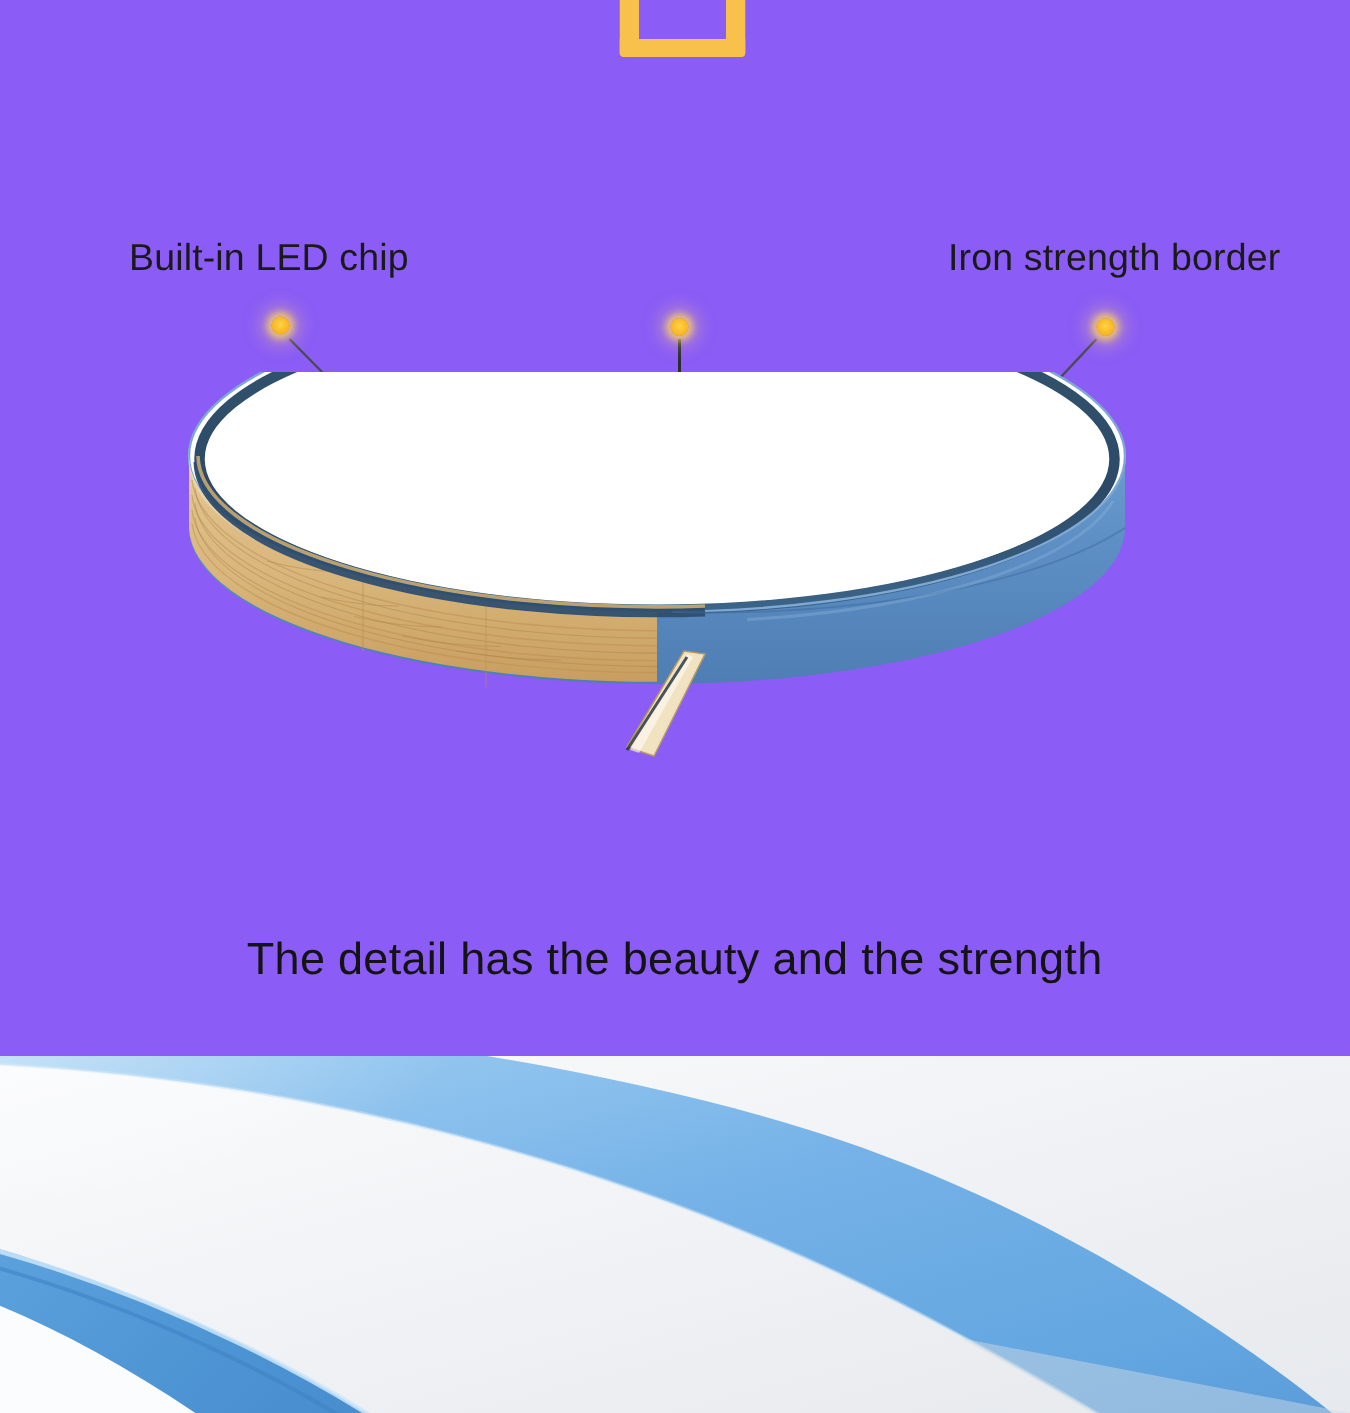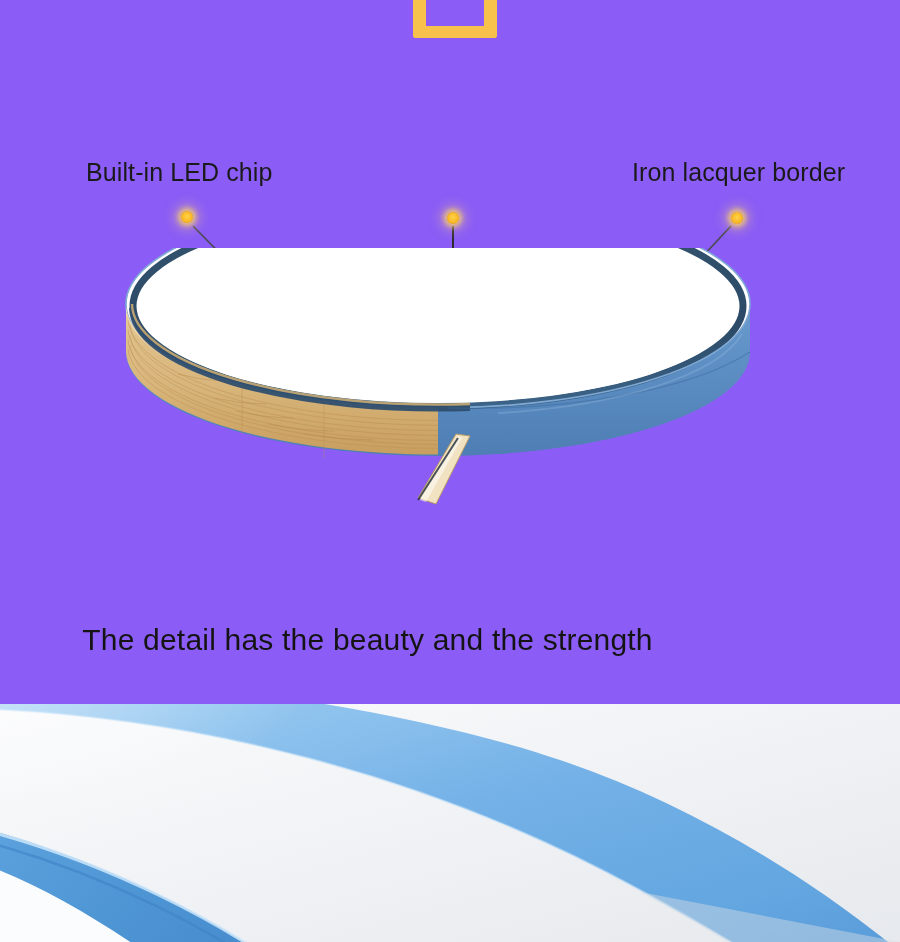--- a/index.html
+++ b/index.html
@@ -79,21 +79,21 @@
     width: 640px;
     height: 345px;
   }
 
   
   #caption {
     position: absolute;
     left: 0;
     top: 620px;
     width: 735px;
-    text-align: center;
+    text-align: right;
     font-size: 30px;
     line-height: 40px;
     color: #141414;
     letter-spacing: 0.2px;
   }
 
   
   #photo-strip {
     position: absolute;
     left: 0;
@@ -116,21 +116,21 @@
     <line x1="193" y1="226" x2="332" y2="367" stroke="#4a4a52" stroke-width="1.6"></line>
     <line x1="453" y1="226" x2="453" y2="372" stroke="#2c2c30" stroke-width="2"></line>
     <line x1="731" y1="226" x2="601" y2="365" stroke="#4a4a52" stroke-width="1.6"></line>
   </svg>
 
   <div class="dot" id="dot-led"></div>
   <div class="dot" id="dot-shade"></div>
   <div class="dot" id="dot-border"></div>
 
   <div class="callout-label" id="label-led">Built-in LED chip</div>
-  <div class="callout-label" id="label-border">Iron lacquer border</div>
+  <div class="callout-label" id="label-border">Iron strength border</div>
 
   <svg id="lamp" viewBox="0 0 640 345" width="640" height="345">
     <defs>
 
       <linearGradient id="gBlueWall" x1="0" y1="0" x2="0" y2="1">
         <stop offset="0%" stop-color="#6C9CCD"></stop>
         <stop offset="35%" stop-color="#5E90C6"></stop>
         <stop offset="100%" stop-color="#4E7EB3"></stop>
       </linearGradient>
 

